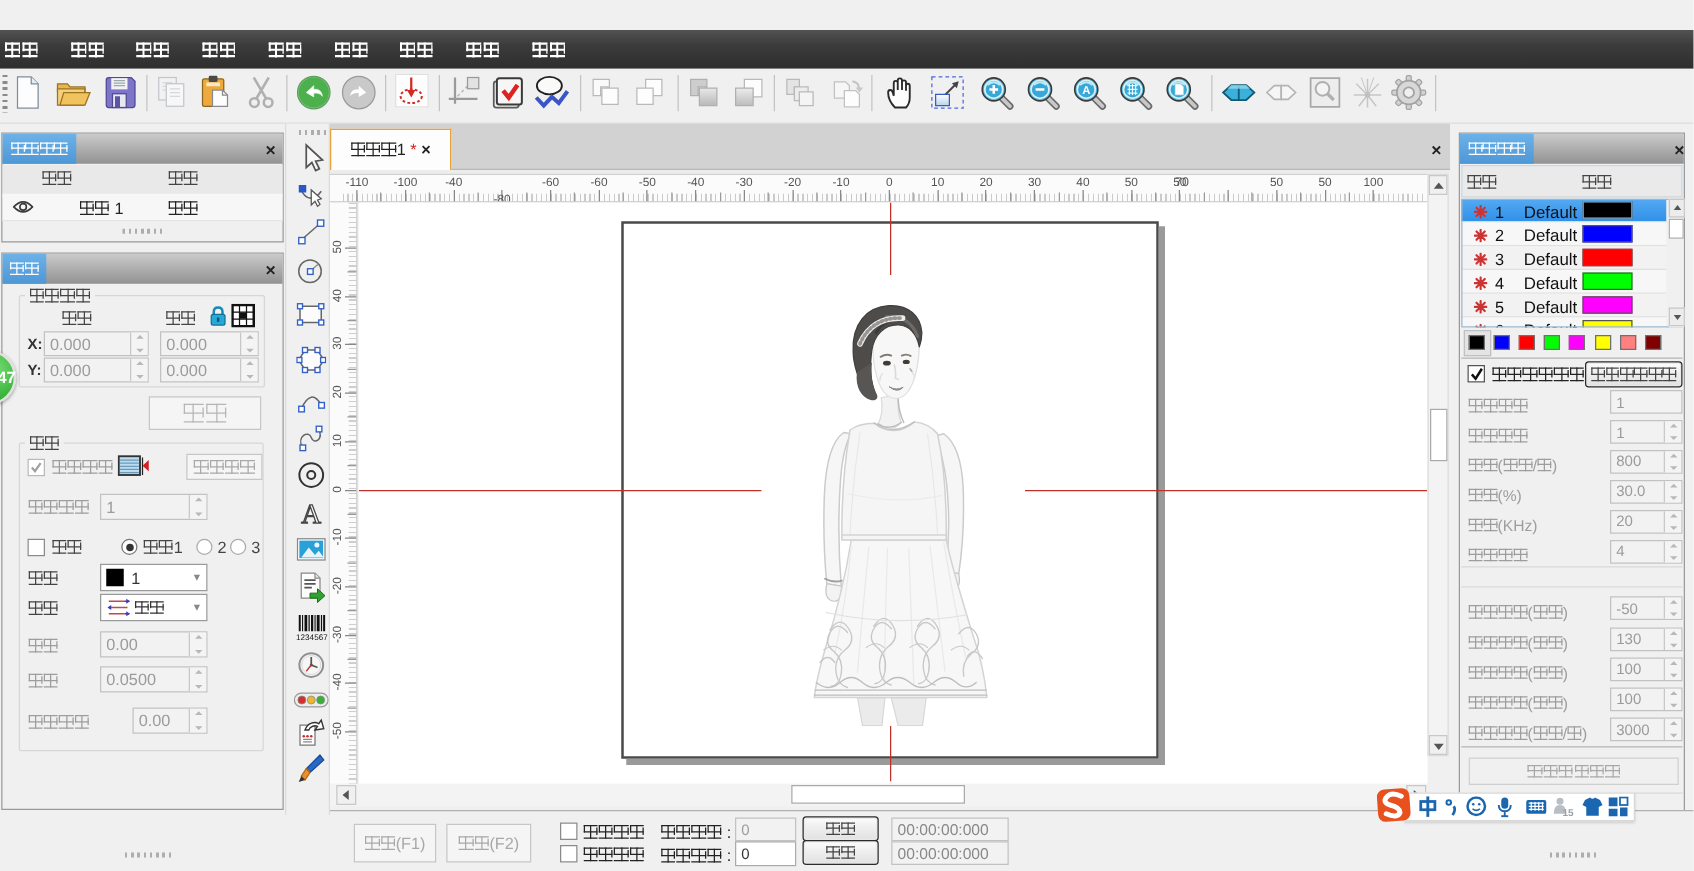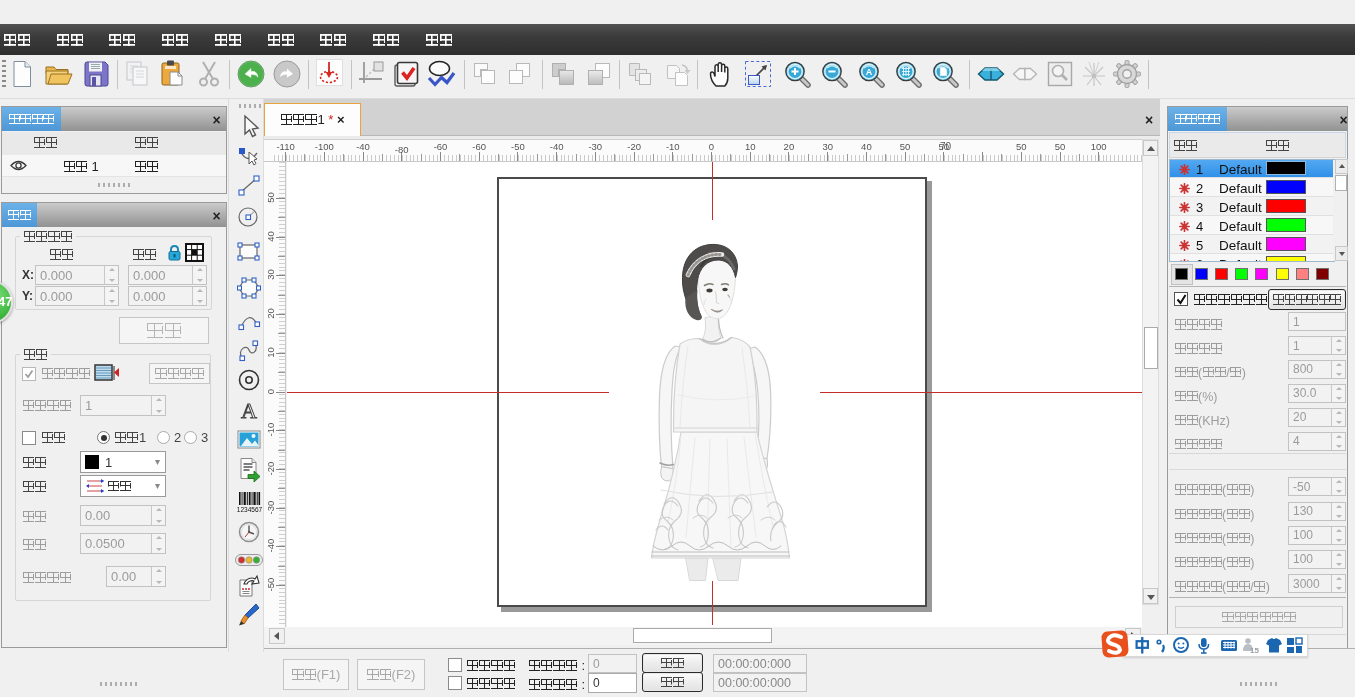--- a/index.html
+++ b/index.html
@@ -481,21 +481,21 @@
 <div class="abs" style="left:21.1px;top:12px;width:1px;height:11px;background:#888"></div>
 <div class="abs" style="left:7.1px;top:1px;width:29px;text-align:center;font-size:9.5px;color:#555">-110</div>
 <div class="abs" style="left:40.4px;top:14px;width:1px;height:9px;background:#999"></div>
 <div class="abs" style="left:59.8px;top:12px;width:1px;height:11px;background:#888"></div>
 <div class="abs" style="left:45.8px;top:1px;width:29px;text-align:center;font-size:9.5px;color:#555">-100</div>
 <div class="abs" style="left:79.2px;top:14px;width:1px;height:9px;background:#999"></div>
 <div class="abs" style="left:98.5px;top:12px;width:1px;height:11px;background:#888"></div>
 <div class="abs" style="left:84.5px;top:1px;width:29px;text-align:center;font-size:9.5px;color:#555">-40</div>
 <div class="abs" style="left:117.9px;top:14px;width:1px;height:9px;background:#999"></div>
 <div class="abs" style="left:137.2px;top:12px;width:1px;height:11px;background:#888"></div>
-<div class="abs" style="left:123.2px;top:4px;width:29px;text-align:center;font-size:9.5px;color:#555">-80</div>
+<div class="abs" style="left:123.2px;top:14px;width:29px;text-align:center;font-size:9.5px;color:#555">-80</div>
 <div class="abs" style="left:156.6px;top:14px;width:1px;height:9px;background:#999"></div>
 <div class="abs" style="left:176.0px;top:12px;width:1px;height:11px;background:#888"></div>
 <div class="abs" style="left:162.0px;top:1px;width:29px;text-align:center;font-size:9.5px;color:#555">-60</div>
 <div class="abs" style="left:195.3px;top:14px;width:1px;height:9px;background:#999"></div>
 <div class="abs" style="left:214.7px;top:12px;width:1px;height:11px;background:#888"></div>
 <div class="abs" style="left:200.7px;top:1px;width:29px;text-align:center;font-size:9.5px;color:#555">-60</div>
 <div class="abs" style="left:234.0px;top:14px;width:1px;height:9px;background:#999"></div>
 <div class="abs" style="left:253.4px;top:12px;width:1px;height:11px;background:#888"></div>
 <div class="abs" style="left:239.4px;top:1px;width:29px;text-align:center;font-size:9.5px;color:#555">-50</div>
 <div class="abs" style="left:272.8px;top:14px;width:1px;height:9px;background:#999"></div>

